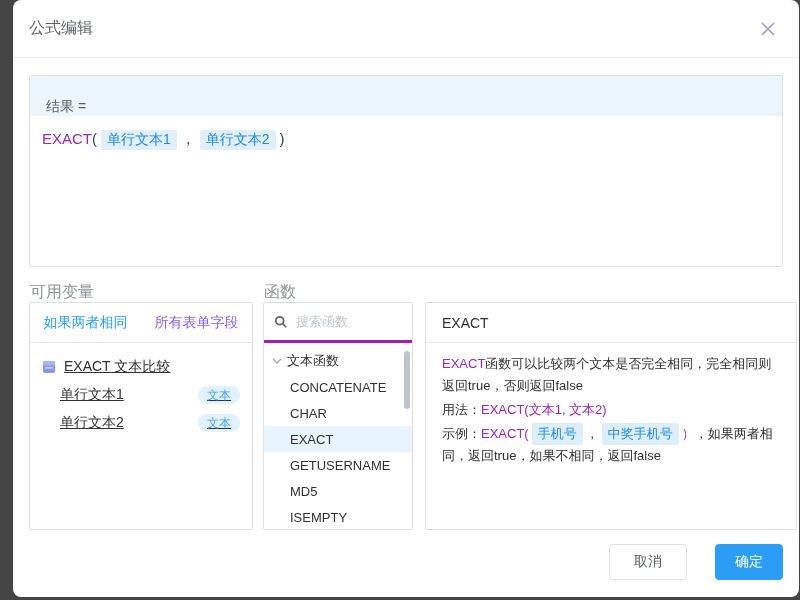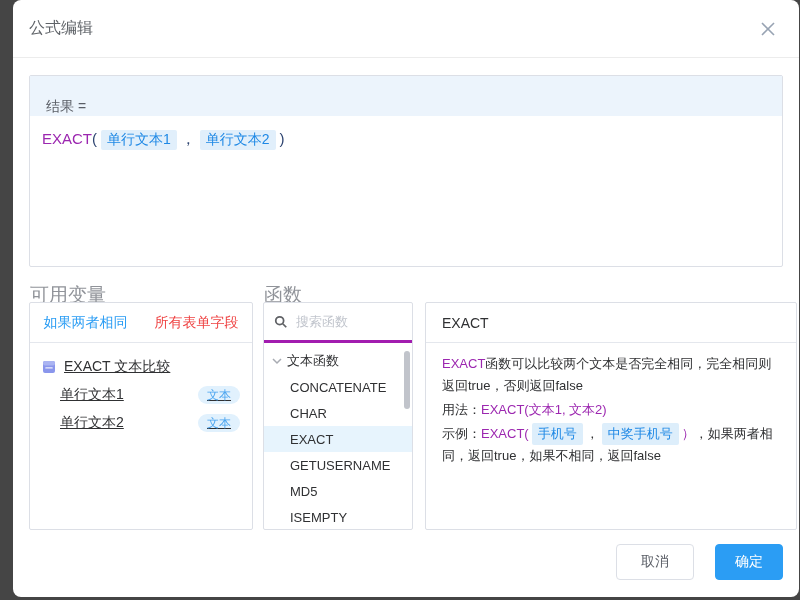--- a/index.html
+++ b/index.html
@@ -32,33 +32,33 @@
     padding:0 16px; font-size:14px; color:#5a5e66;
   }
   .formula-body { padding:14px 12px; font-size:15px; }
   .fn-name { color:#9c27b0; }
   .paren, .comma { color:#2f4571; }
   .chip {
     display:inline-block; background:#e1effb; color:#1e88e5;
     border-radius:2px; padding:1px 6px; margin:0 4px; font-size:14px;
   }
   
-  .panel-label { position:absolute; top:282px; font-size:19px; color:#909399; }
+  .panel-label { position:absolute; top:282px; font-size:16px; color:#909399; }
   .label-vars { left:17px; }
   .label-funcs { left:251px; }
   .panel {
     position:absolute; top:302px; height:228px;
     border:1px solid #dcdfe6; border-radius:2px; background:#fff; overflow:hidden;
   }
   .panel-vars  { left:16px;  width:224px; }
   .panel-funcs { left:250px; width:150px; }
   .panel-detail{ left:412px; width:372px; }
   
   .tabs { height:40px; display:flex; border-bottom:1px solid #e4e7ed; }
-  .tab { flex:1; display:flex; align-items:center; justify-content:center; font-size:14px; color:#ef4444; cursor:pointer; }
+  .tab { flex:1; display:flex; align-items:center; justify-content:center; font-size:14px; color:#8b5cf6; cursor:pointer; }
   .tab.active { color:#2b9df4; }
   .tree { padding-top:10px; }
   .tree-row { height:28px; display:flex; align-items:center; padding:0 12px; font-size:14px; cursor:pointer;text-decoration:underline; }
   .tree-row .doc-icon { width:14px; height:14px; margin-right:8px; flex:0 0 auto; }
   .tree-child { padding-left:30px; justify-content:space-between; }
   .type-pill {
     background:#e1f1fd; color:#4da6f0; font-size:12px;
     border-radius:9px; padding:2px 9px; line-height:1.2;
   }
   
@@ -77,21 +77,21 @@
   
   .detail-header { height:40px; display:flex; align-items:center; padding:0 16px; font-size:14px; color:#303133; border-bottom:1px solid #e4e7ed; }
   .detail-body { padding:10px 16px; font-size:13px; line-height:1.7; color:#303133; }
   .detail-body p { margin-bottom:2px; }
   .code { color:#9c27b0; }
   .chip-sm {
     display:inline-block; background:#ddeefb; color:#1e88e5;
     border-radius:2px; padding:0 6px; margin:0 3px; font-size:13px;
   }
   
-  .footer { position:absolute; right:16px; bottom:17px; display:flex; gap:21px; }
+  .footer { position:absolute; right:16px; bottom:17px; display:flex; gap:28px; }
   .btn {
     min-width:68px; height:36px; padding:0 18px; font-size:14px;
     border-radius:4px; cursor:pointer; display:flex; align-items:center; justify-content:center;
   }
   .btn-cancel { background:#fff; border:1px solid #dcdfe6; color:#5a5e66; width:78px; }
   .btn-confirm { background:#2b9df4; border:1px solid #2b9df4; color:#fff; }
 </style>
 </head>
 <body>
 

